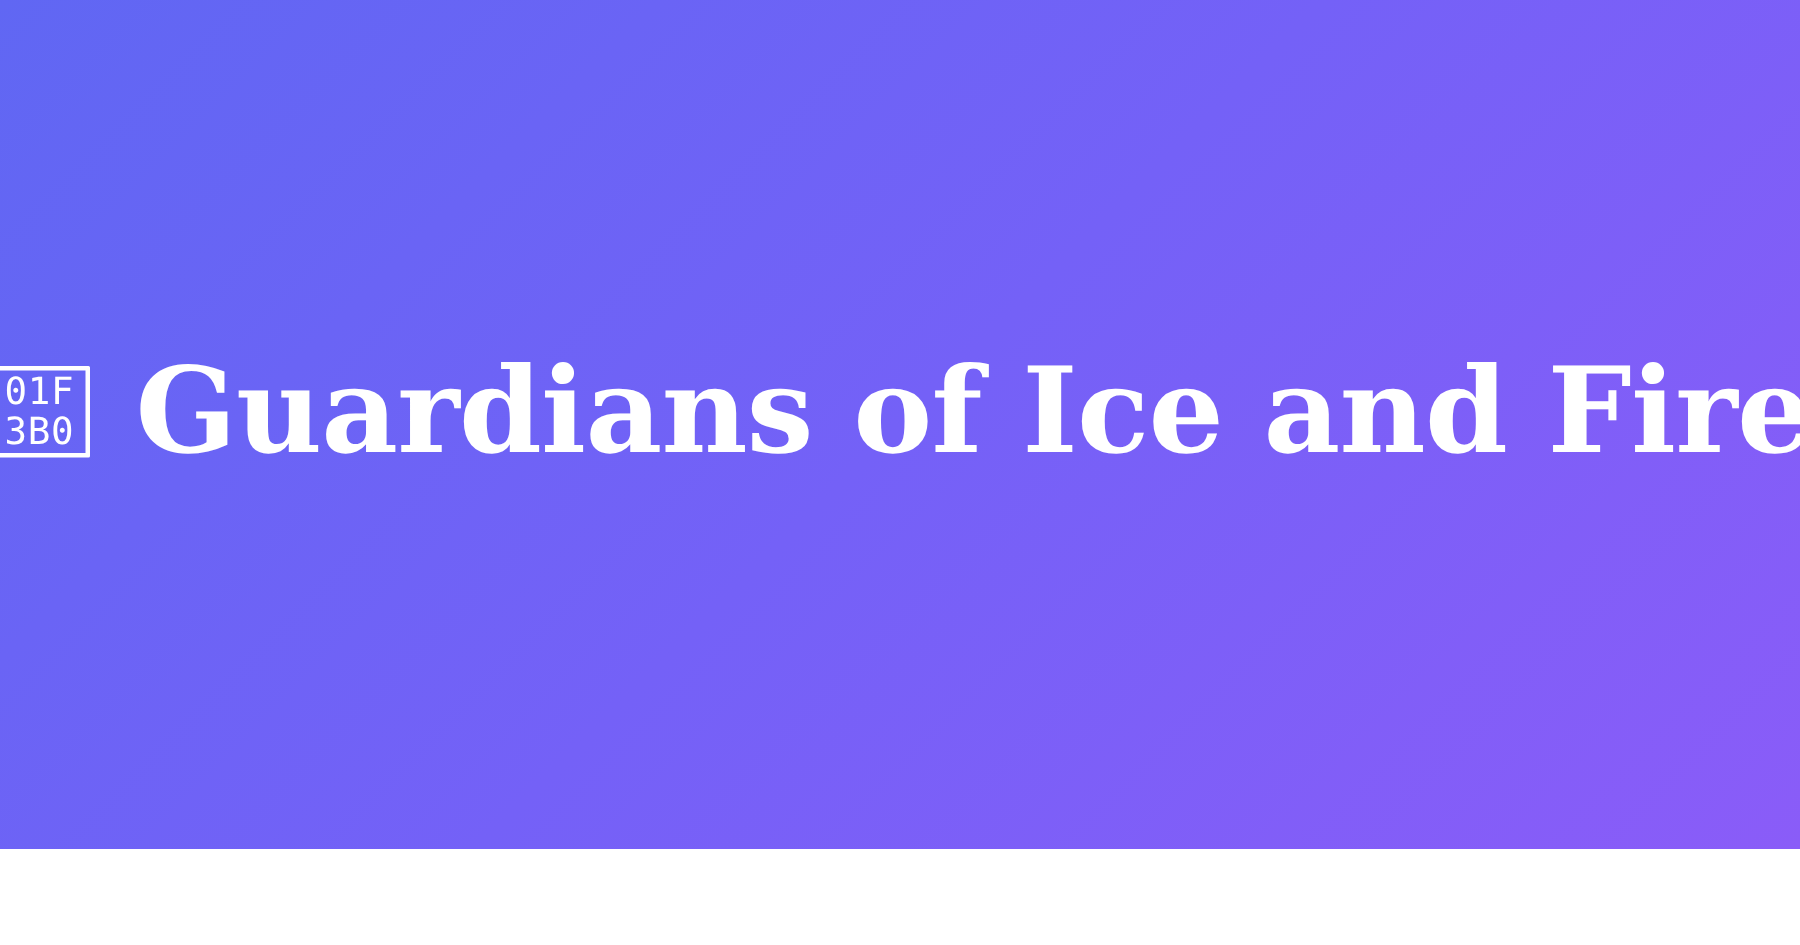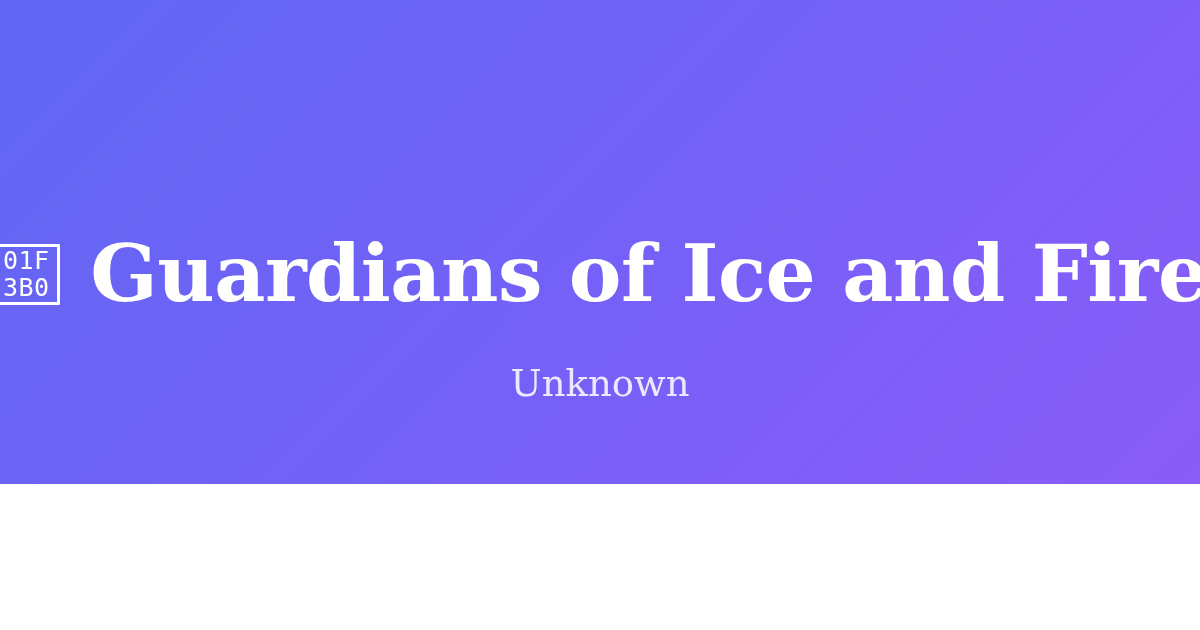--- a/index.html
+++ b/index.html
@@ -11,21 +11,21 @@
     width: 1200px;
     height: 630px;
     overflow: hidden;
     font-family: "DejaVu Serif", "Liberation Serif", serif;
   }
 
   .og-card {
     position: relative;
     box-sizing: border-box;
     width: 1200px;
-    height: 484px;
+    height: 566px;
     background: linear-gradient(135deg, #6067f3 0%, #7461f7 50%, #8a5cf8 100%);
     display: flex;
     flex-direction: column;
     align-items: center;
     overflow: hidden;
   }
 
   
   .title-row {
     position: absolute;
@@ -119,16 +119,15 @@
 
     <span class="tofu-icon">
       <span class="tofu-line">01F</span>
       <span class="tofu-line">3B0</span>
     </span>
 
     <h1 class="page-title">Guardians of Ice and Fire</h1>
 
   </div>
 
-  <p class="page-subtitle">Unknown</p>
 
 
 </div>
 
 </body></html>

